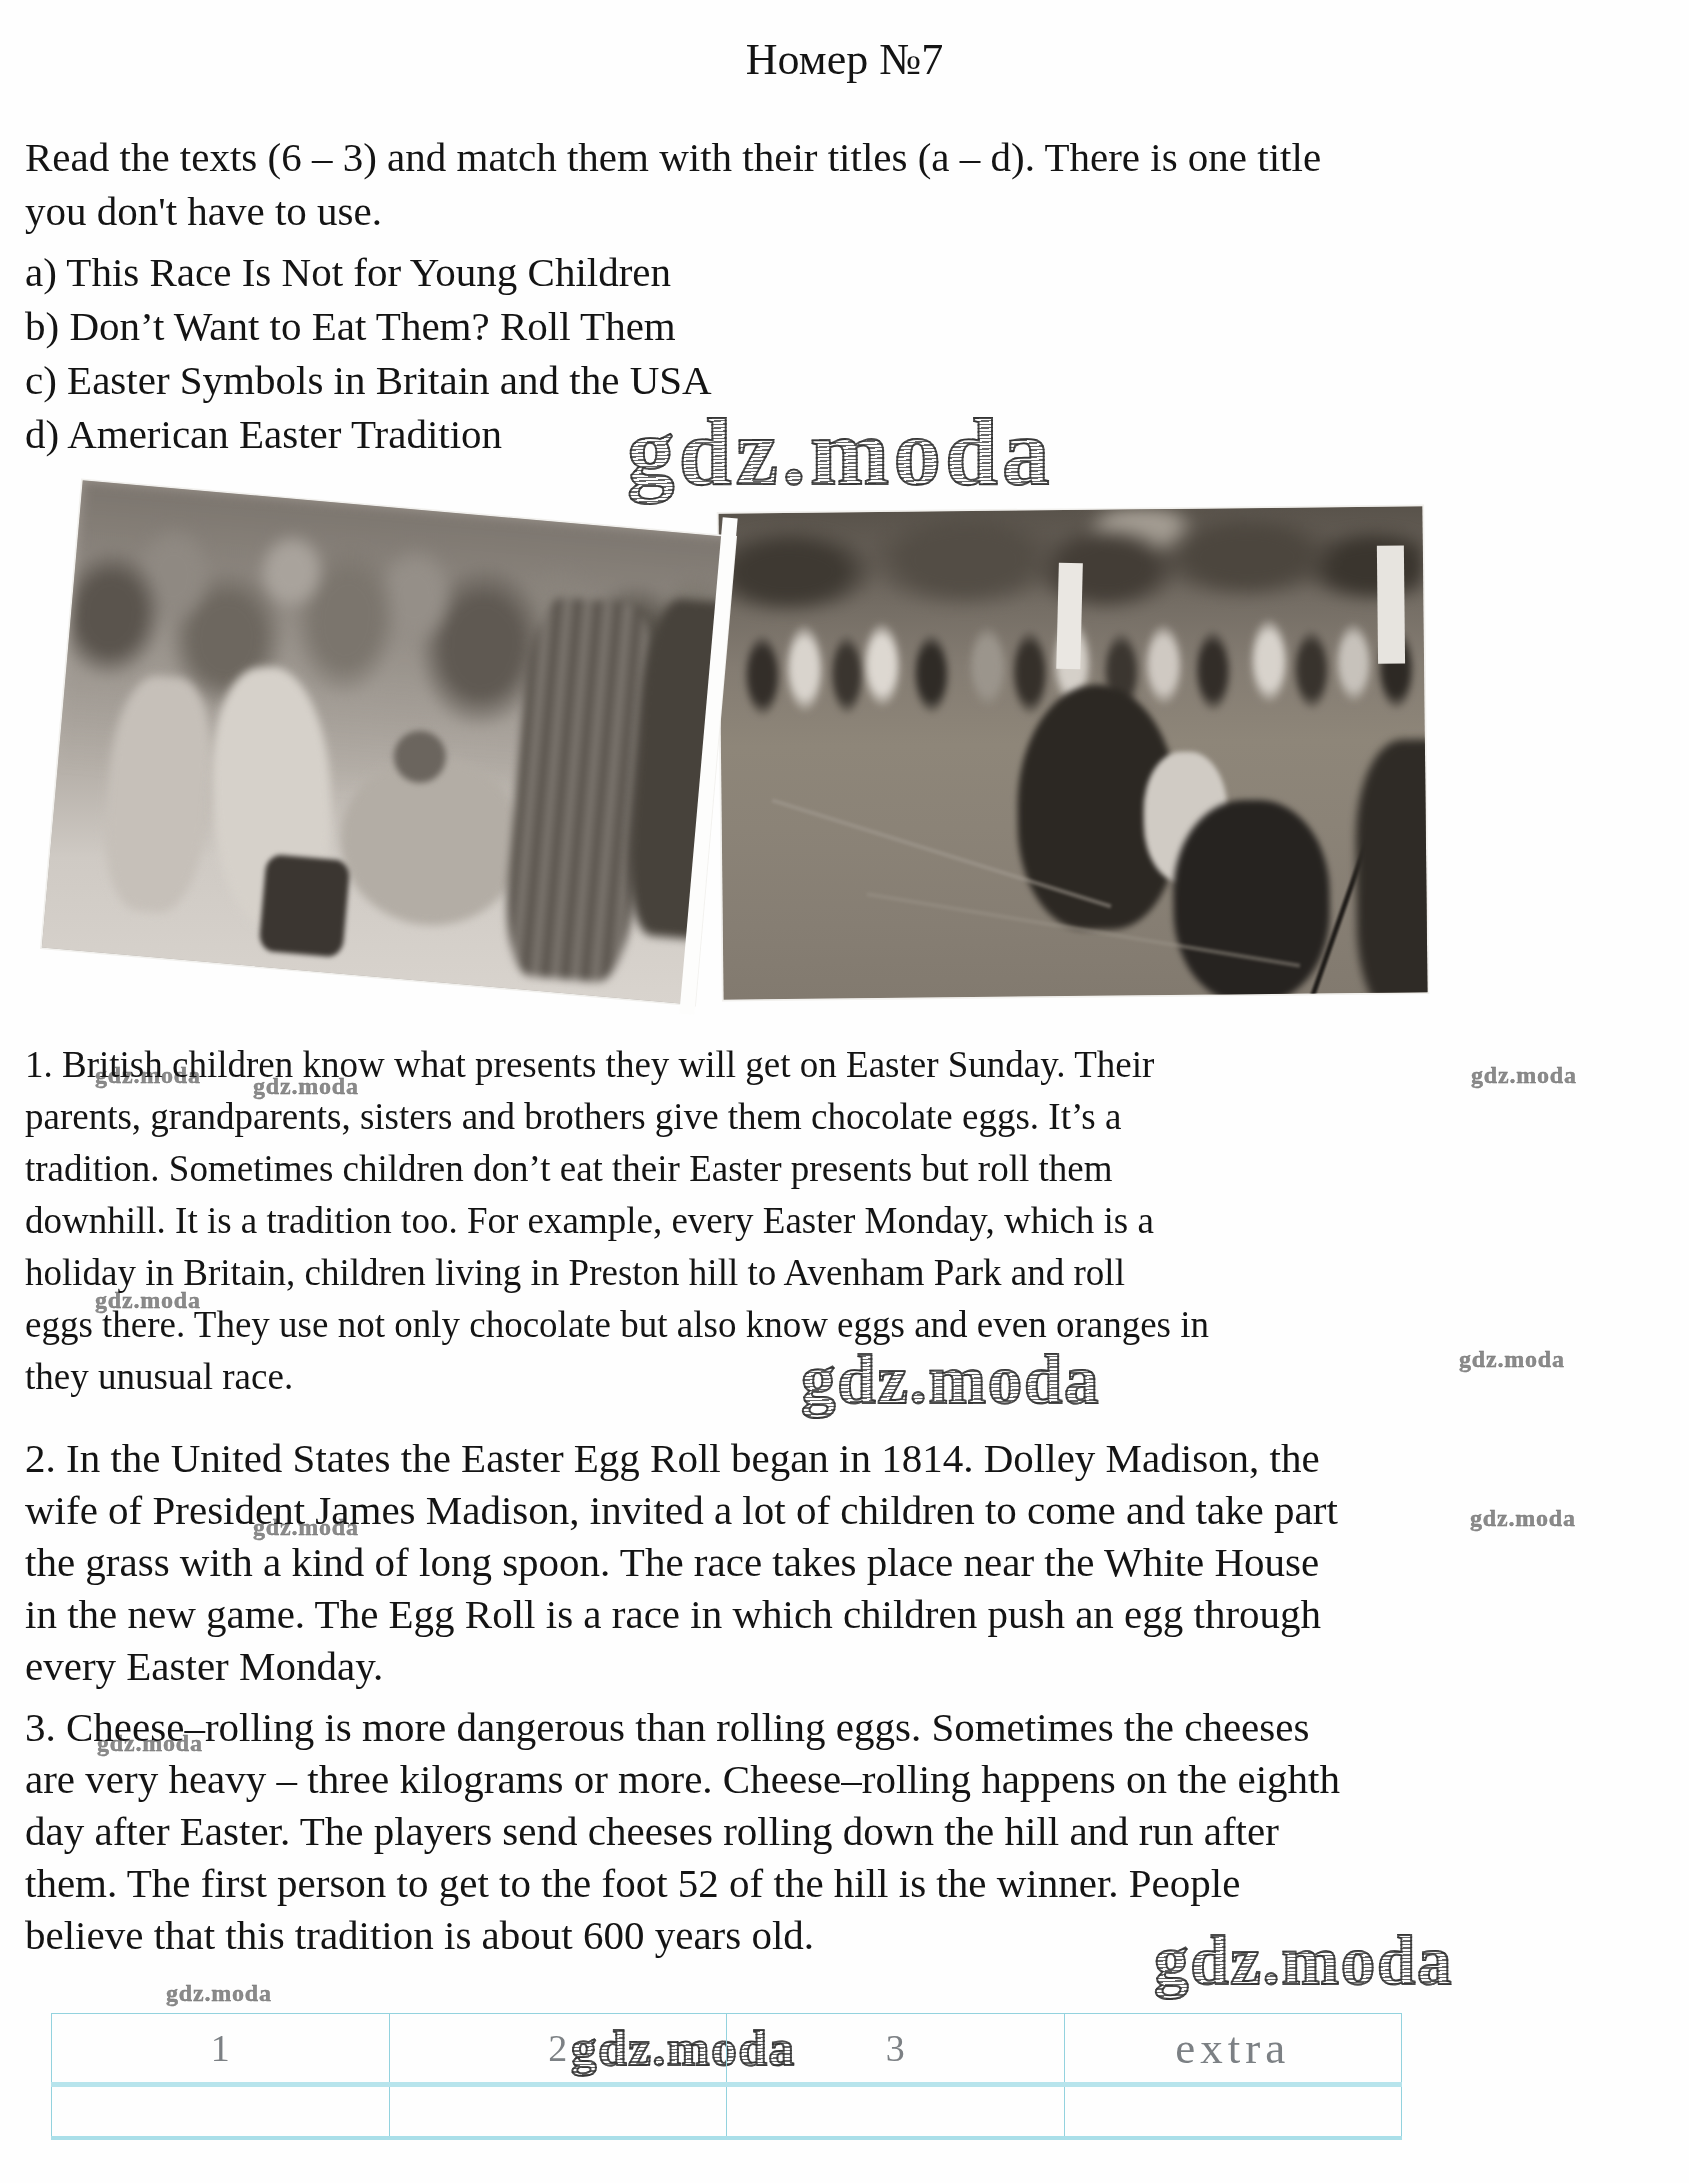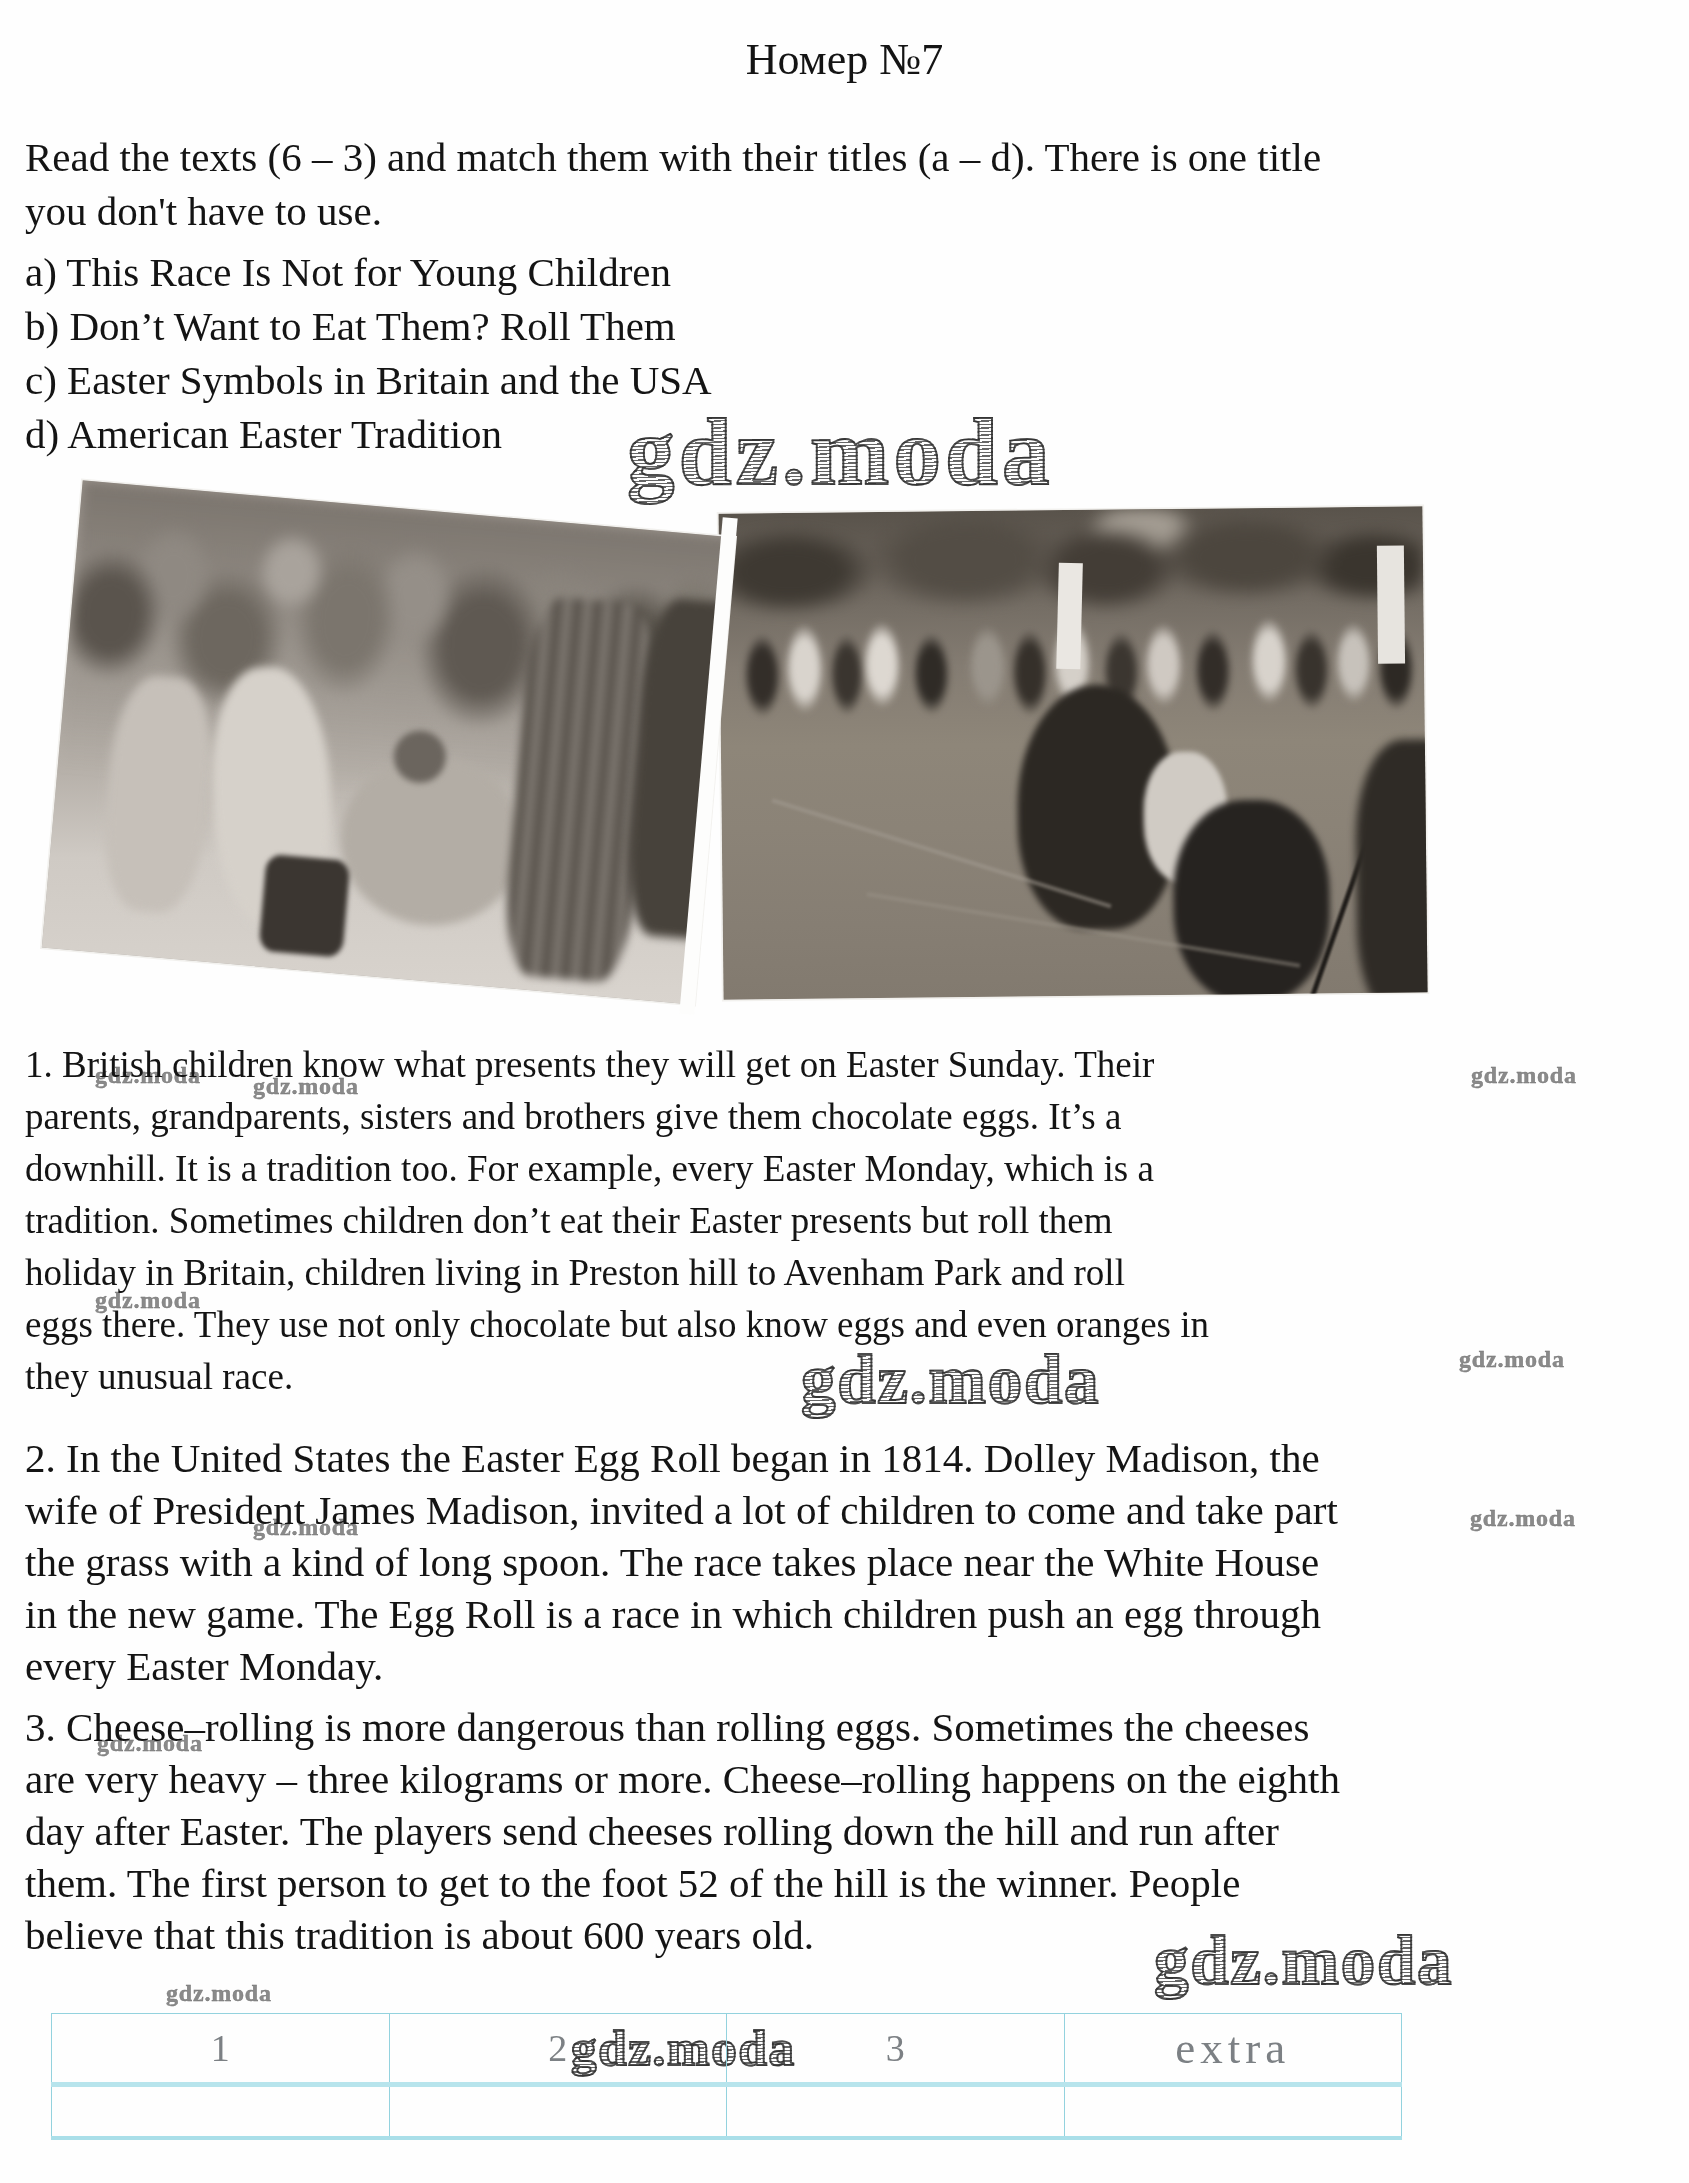--- a/index.html
+++ b/index.html
@@ -156,22 +156,22 @@
     <div class="rp-child2"></div>
     <div class="rp-stick"></div>
     <div class="rp-fig"></div>
     <div class="rp-line1"></div>
     <div class="rp-line2"></div>
   </div>
 
   <div class="tblock para1">
     <div class="tline">1. British children know what presents they will get on Easter Sunday. Their</div>
     <div class="tline">parents, grandparents, sisters and brothers give them chocolate eggs. It’s a</div>
+    <div class="tline">tradition. Sometimes children don’t eat their Easter presents but roll them</div>
     <div class="tline">downhill. It is a tradition too. For example, every Easter Monday, which is a</div>
-    <div class="tline">tradition. Sometimes children don’t eat their Easter presents but roll them</div>
     <div class="tline">holiday in Britain, children living in Preston hill to Avenham Park and roll</div>
     <div class="tline">eggs there. They use not only chocolate but also know eggs and even oranges in</div>
     <div class="tline">they unusual race.</div>
   </div>
 
   <div class="tblock para2">
     <div class="tline">2. In the United States the Easter Egg Roll began in 1814. Dolley Madison, the</div>
     <div class="tline">wife of President James Madison, invited a lot of children to come and take part</div>
     <div class="tline">the grass with a kind of long spoon. The race takes place near the White House</div>
     <div class="tline">in the new game. The Egg Roll is a race in which children push an egg through</div>

